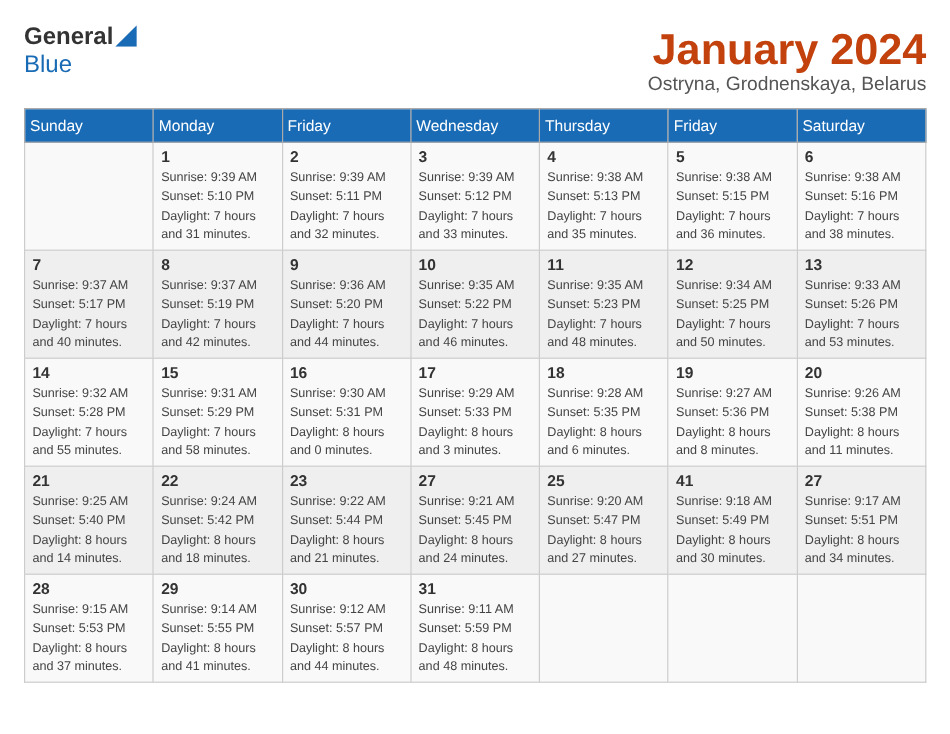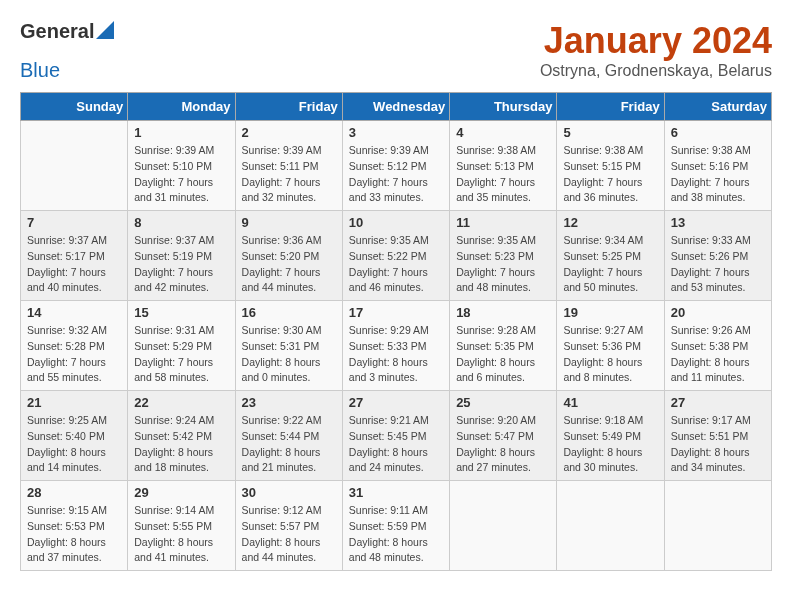--- a/index.html
+++ b/index.html
@@ -13,21 +13,20 @@
     .header {
       display: flex;
       justify-content: space-between;
       align-items: flex-start;
       margin-bottom: 10px;
     }
     .logo {
       display: flex;
       flex-direction: column;
       align-items: flex-start;
-      gap: 16px;
     }
     .logo-text {
       display: flex;
       align-items: center;
     }
     .logo-general {
       font-size: 20px;
       font-weight: bold;
       color: #333;
     }
@@ -55,24 +54,24 @@
       font-size: 16px;
       color: #555;
     }
     table {
       width: 100%;
       border-collapse: collapse;
     }
     thead tr th {
       background-color: #1a6bb5;
       color: white;
-      text-align: right;
+      text-align: left;
       padding: 6px 4px;
       font-size: 13px;
-      font-weight: bold;
+      font-weight: normal;
       border: 1px solid #aaa;
     }
     tbody tr td {
       border: 1px solid #ccc;
       vertical-align: top;
       padding: 4px 6px;
       font-size: 11px;
       color: #333;
       width: calc(100% / 7);
       min-height: 80px;

